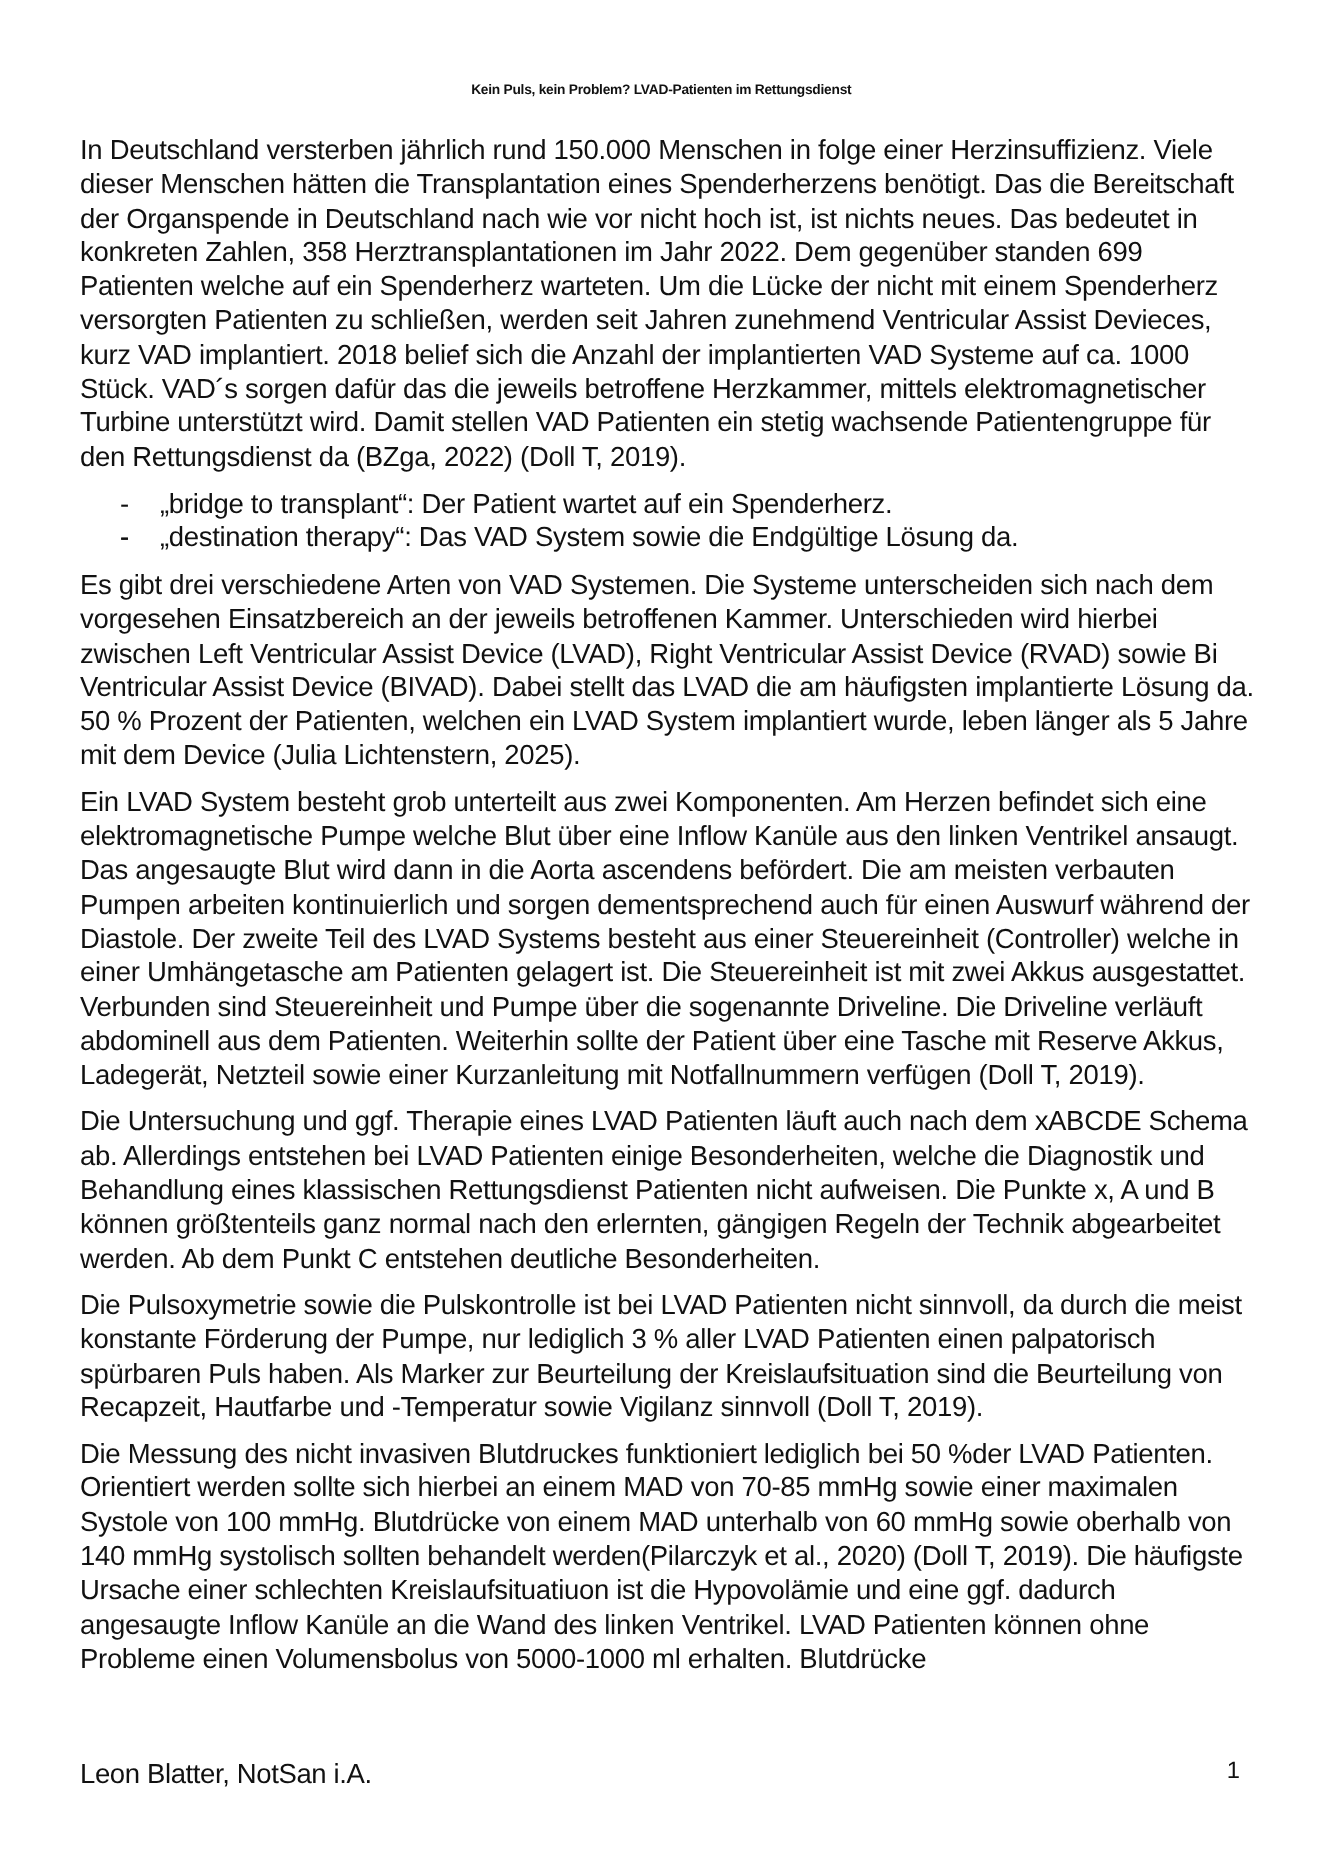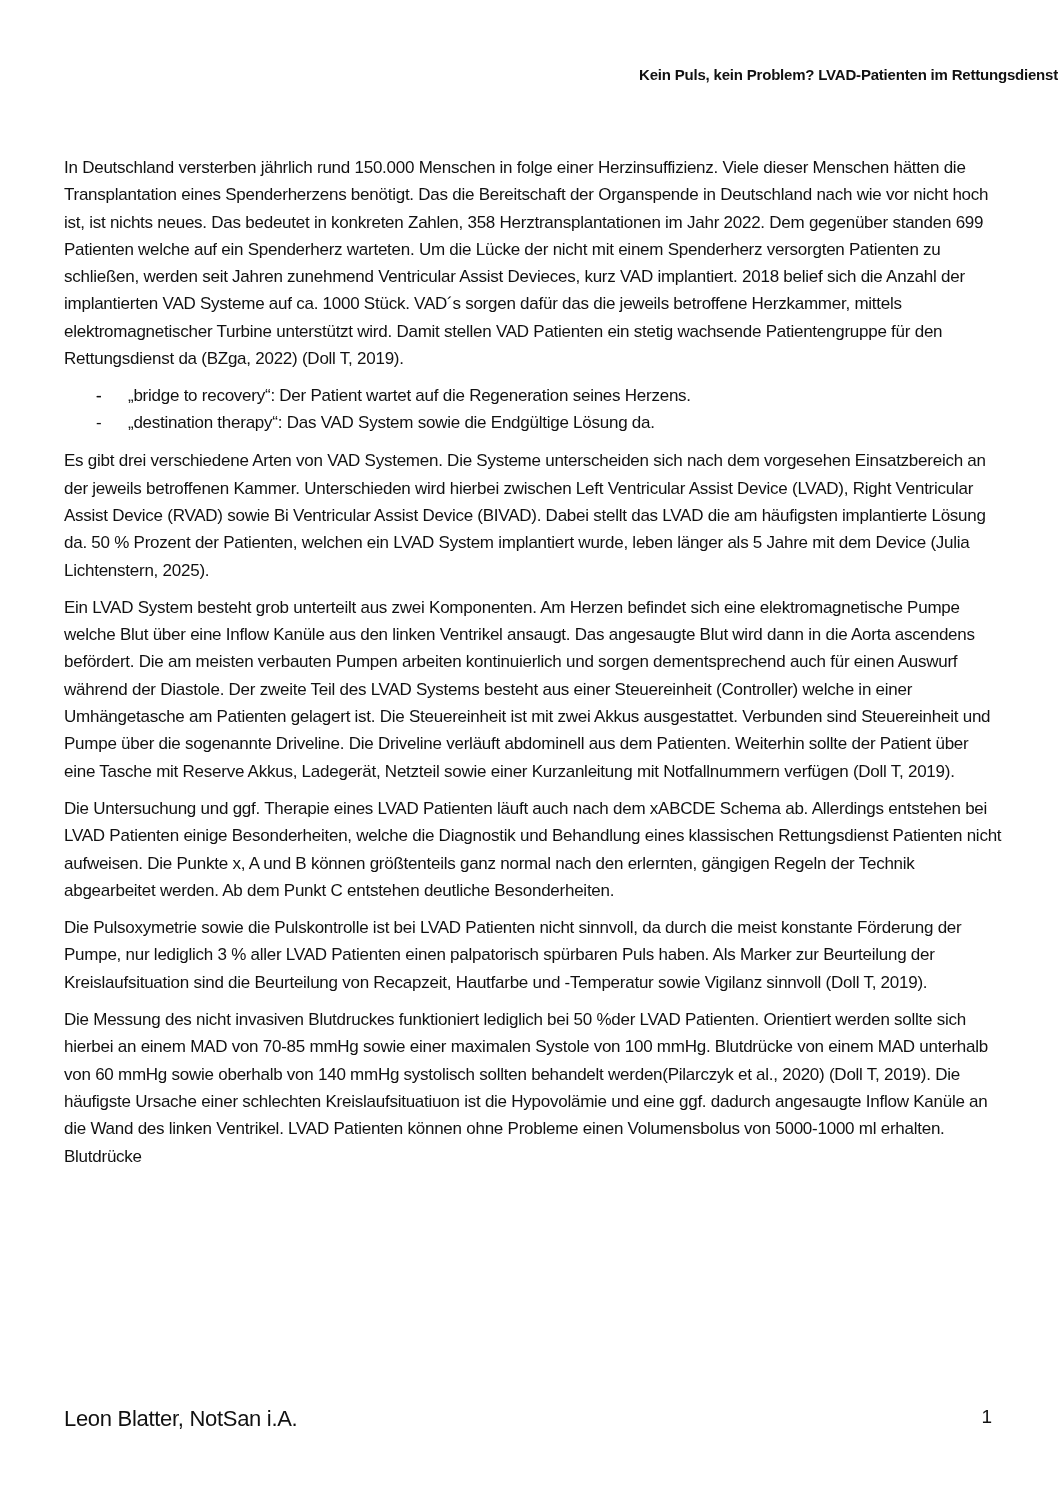--- a/index.html
+++ b/index.html
@@ -1,27 +1,26 @@
 <!DOCTYPE html>
 <html><head>
   <meta charset="utf-8">
   <style>
     html, body { margin: 0; padding: 0; background: #ffffff; }
     body { width: 1058px; height: 1497px; position: relative; overflow: hidden; color: #111; }
     .page { position: absolute; left: 0; top: 0; width: 1058px; height: 1497px; background: #fff; }
     .title {
-      position: absolute; left: 0; top: 66px; width: 1058px; text-align: right;
-      font-family: "Liberation Sans", sans-serif; font-weight: bold; font-size: 15px;
+      position: absolute; left: 0; top: 66px; width: 1058px; text-align: center;
+      font-family: "Liberation Sans", sans-serif; font-weight: bold; font-size: 11px;
       letter-spacing: -0.2px;
     }
     .body {
       position: absolute; left: 64px; top: 106px; width: 940px;
-      font-family: "Liberation Sans", sans-serif; font-size: 17px; line-height: 27.3px;
+      font-family: "Liberation Sans", sans-serif; font-size: 22px; line-height: 27.3px;
       letter-spacing: -0.25px;
-      margin-top: 48px;
     }
     .body p { margin: 0 0 10px 0; }
     .body ul { list-style: none; margin: 0 0 11px 0; padding: 0; }
     .body li { position: relative; padding-left: 64px; line-height: 27px; }
     .body li .dash { position: absolute; left: 32px; top: 0; }
     .footer-left {
       position: absolute; left: 64px; top: 1406px;
       font-family: "Liberation Sans", sans-serif; font-size: 22px; letter-spacing: -0.3px;
     }
     .footer-right {
@@ -31,22 +30,22 @@
   </style>
 </head>
 <body>
 
 <div class="page">
   <div class="title">Kein Puls, kein Problem? LVAD-Patienten im Rettungsdienst</div>
 
   <div class="body">
     <p>In Deutschland versterben jährlich rund 150.000 Menschen in folge einer Herzinsuffizienz. Viele dieser Menschen hätten die Transplantation eines Spenderherzens benötigt. Das die Bereitschaft der Organspende in Deutschland nach wie vor nicht hoch ist, ist nichts neues. Das bedeutet in konkreten Zahlen, 358 Herztransplantationen im Jahr 2022. Dem gegenüber standen 699 Patienten welche auf ein Spenderherz warteten. Um die Lücke der nicht mit einem Spenderherz versorgten Patienten zu schließen, werden seit Jahren zunehmend Ventricular Assist Devieces, kurz VAD implantiert. 2018 belief sich die Anzahl der implantierten VAD Systeme auf ca. 1000 Stück. VAD´s sorgen dafür das die jeweils betroffene Herzkammer, mittels elektromagnetischer Turbine unterstützt wird. Damit stellen VAD Patienten ein stetig wachsende Patientengruppe für den Rettungsdienst da (BZga, 2022) (Doll T, 2019).</p>
     <ul>
+      <li><span class="dash">-</span><span>„bridge to transplant“: Der Patient wartet auf ein Spenderherz.</span></li>
       <li><span class="dash">-</span></li>
-      <li><span class="dash">-</span><span>„bridge to recovery“: Der Patient wartet auf die Regeneration seines Herzens.</span></li>
       <li><span class="dash">-</span><span>„destination therapy“: Das VAD System sowie die Endgültige Lösung da.</span></li>
     </ul>
     <p>Es gibt drei verschiedene Arten von VAD Systemen. Die Systeme unterscheiden sich nach dem vorgesehen Einsatzbereich an der jeweils betroffenen Kammer. Unterschieden wird hierbei zwischen Left Ventricular Assist Device (LVAD), Right Ventricular Assist Device (RVAD) sowie Bi Ventricular Assist Device (BIVAD). Dabei stellt das LVAD die am häufigsten implantierte Lösung da. 50 % Prozent der Patienten, welchen ein LVAD System implantiert wurde, leben länger als 5 Jahre mit dem Device (Julia Lichtenstern, 2025).</p>
     <p>Ein LVAD System besteht grob unterteilt aus zwei Komponenten. Am Herzen befindet sich eine elektromagnetische Pumpe welche Blut über eine Inflow Kanüle aus den linken Ventrikel ansaugt. Das angesaugte Blut wird dann in die Aorta ascendens befördert. Die am meisten verbauten Pumpen arbeiten kontinuierlich und sorgen dementsprechend auch für einen Auswurf während der Diastole. Der zweite Teil des LVAD Systems besteht aus einer Steuereinheit (Controller) welche in einer Umhängetasche am Patienten gelagert ist. Die Steuereinheit ist mit zwei Akkus ausgestattet. Verbunden sind Steuereinheit und Pumpe über die sogenannte Driveline. Die Driveline verläuft abdominell aus dem Patienten. Weiterhin sollte der Patient über eine Tasche mit Reserve Akkus, Ladegerät, Netzteil sowie einer Kurzanleitung mit Notfallnummern verfügen (Doll T, 2019).</p>
     <p>Die Untersuchung und ggf. Therapie eines LVAD Patienten läuft  auch nach dem xABCDE Schema ab. Allerdings entstehen bei LVAD Patienten einige Besonderheiten, welche die Diagnostik und Behandlung eines klassischen Rettungsdienst Patienten nicht aufweisen. Die Punkte x, A und B können größtenteils  ganz normal nach den erlernten, gängigen Regeln der Technik abgearbeitet werden. Ab dem Punkt C entstehen deutliche Besonderheiten.</p>
     <p>Die Pulsoxymetrie sowie die Pulskontrolle ist bei LVAD Patienten nicht sinnvoll, da durch die meist konstante Förderung der Pumpe, nur lediglich 3 % aller LVAD Patienten einen palpatorisch spürbaren Puls haben. Als Marker zur Beurteilung der Kreislaufsituation sind die Beurteilung von Recapzeit, Hautfarbe und -Temperatur sowie Vigilanz sinnvoll (Doll T, 2019).</p>
     <p>Die Messung des nicht invasiven Blutdruckes funktioniert lediglich bei 50 %der LVAD Patienten. Orientiert werden sollte sich hierbei an einem MAD von 70-85 mmHg sowie einer maximalen Systole von 100 mmHg. Blutdrücke von einem MAD unterhalb von 60 mmHg sowie oberhalb von 140 mmHg systolisch sollten behandelt werden(Pilarczyk et al., 2020) (Doll T, 2019). Die häufigste Ursache einer schlechten Kreislaufsituatiuon ist die Hypovolämie und eine ggf. dadurch angesaugte  Inflow Kanüle an die Wand des linken Ventrikel. LVAD Patienten können ohne Probleme einen Volumensbolus von 5000-1000 ml erhalten. Blutdrücke</p>
   </div>
 
   <div class="footer-left">Leon Blatter, NotSan i.A.</div>

